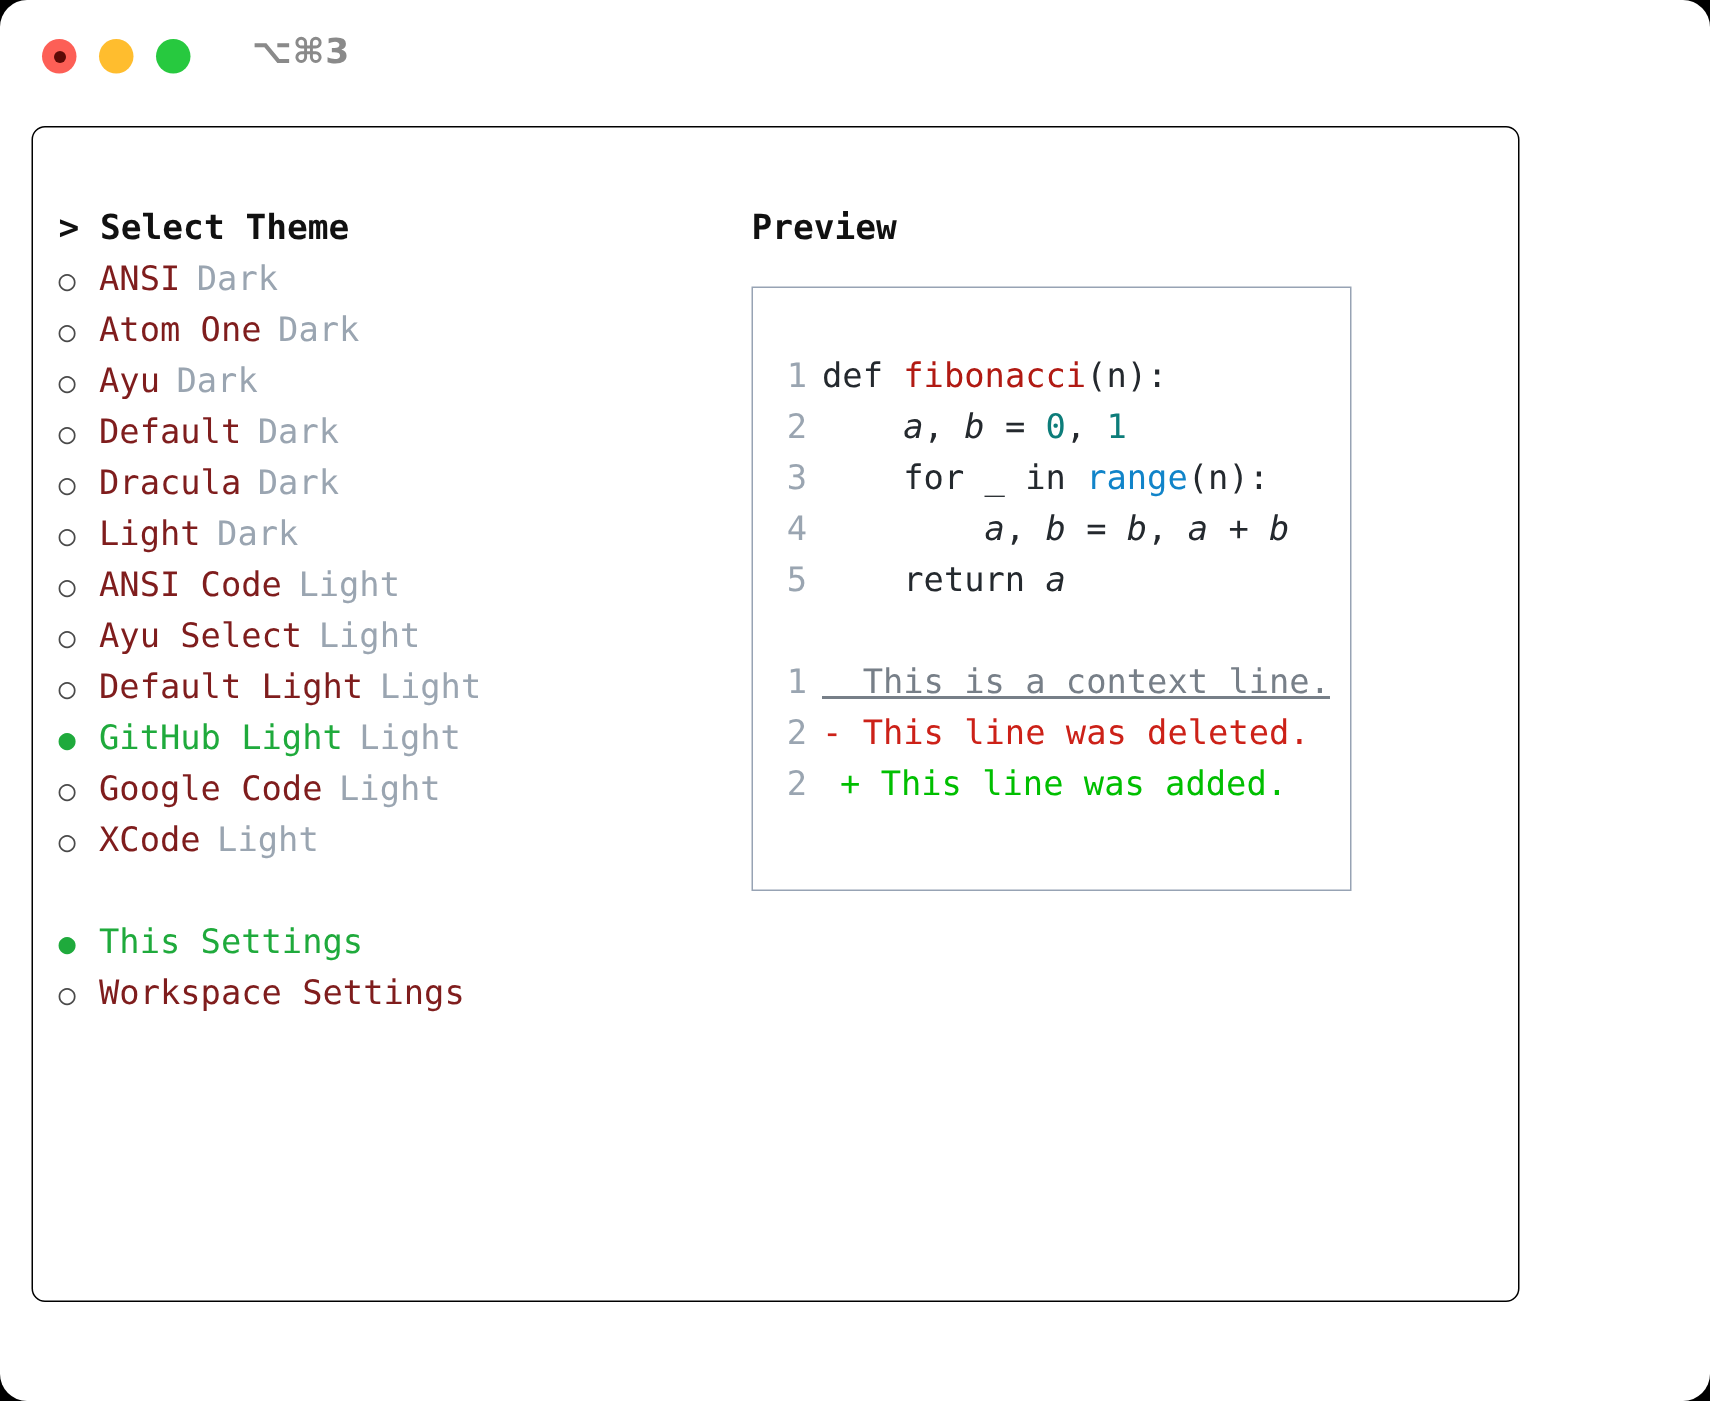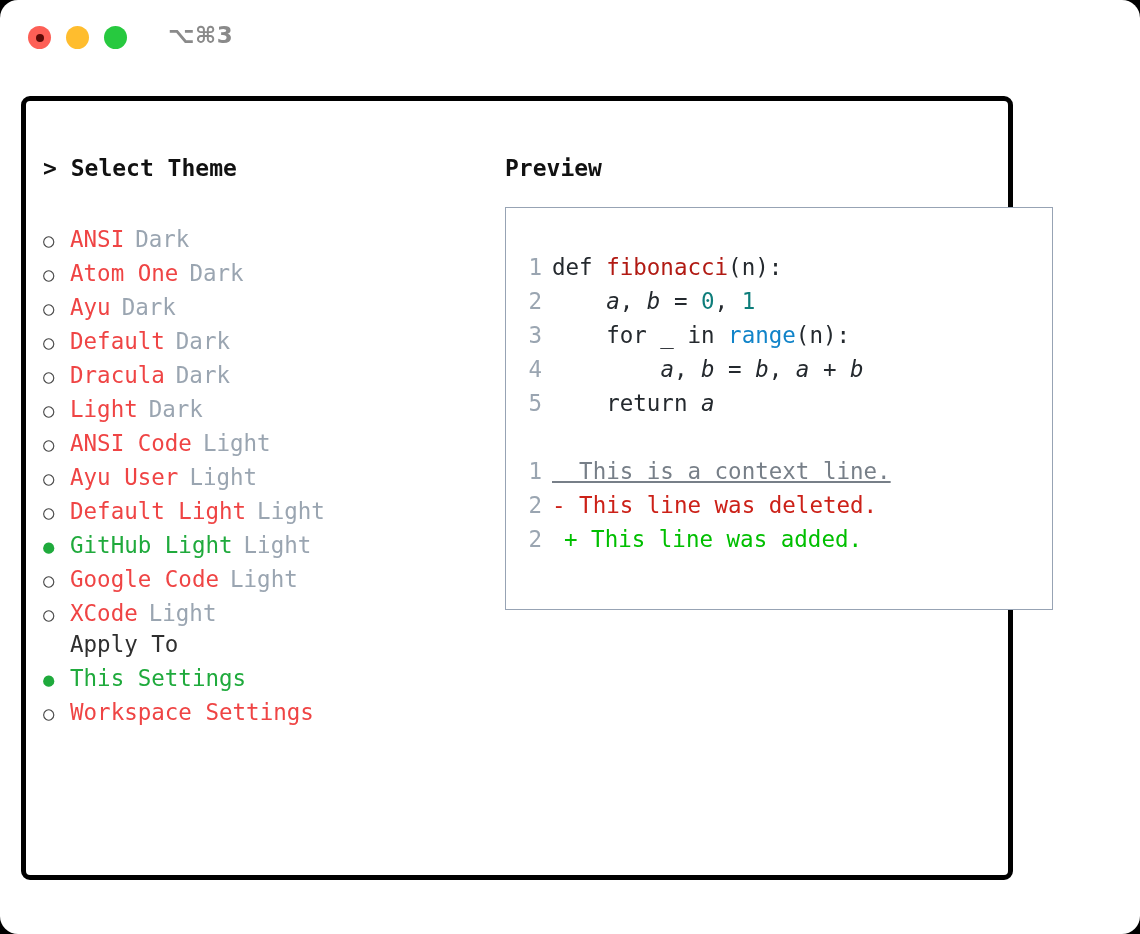--- a/index.html
+++ b/index.html
@@ -68,24 +68,24 @@
     font-weight: bold;
     color: #8a8a8a;
     letter-spacing: 0.5px;
     white-space: nowrap;
   }
 
   
   .card {
     position: absolute;
     left: 21px;
-    top: 96px;
+    top: 84px;
     width: 992px;
     height: 784px;
-    border: 5px solid #000000;
+    border: 1px solid #000000;
     border-radius: 9px;
     box-sizing: border-box;
     background: #ffffff;
   }
 
   .cols {
     position: absolute;
     left: 0; top: 0;
     width: 100%;
     height: 100%;
@@ -121,29 +121,28 @@
   .marker {
     width: 27px;
     flex: 0 0 27px;
     color: #4a4a4a;
     font-size: 19px;
   }
   .marker.sel {
     color: #1faa3c;
   }
   .row .label {
-    color: #ef4444;
+    color: #7f1d1d;
   }
   .row.selected .label {
     color: #1faa3c;
   }
   .row .cat {
     color: #9aa5b1;
     margin-left: 11px;
-    margin-top: 37px;
   }
 
   .section-head {
     display: flex;
     align-items: baseline;
     height: 34px;
     line-height: 34px;
     font-size: 22.5px;
     white-space: pre;
     color: #2f2f2f;
@@ -162,21 +161,21 @@
 
   
   .right-col {
     position: absolute;
     left: 479px;
     top: 50px;
     width: 500px;
   }
   .preview-box {
     margin-top: 22px;
-    width: 548px;
+    width: 400px;
     height: 403px;
     border: 1px solid #97a3b4;
     box-sizing: border-box;
     background: #ffffff;
     position: relative;
   }
   .code {
     position: absolute;
     left: 8px;
     top: 42px;
@@ -224,33 +223,29 @@
         <div class="panel-title">&gt; Select Theme</div>
 
         <div class="list" id="theme-list">
             <div class="row"><span class="marker">○</span><span class="label">ANSI</span><span class="cat">Dark</span></div>
             <div class="row"><span class="marker">○</span><span class="label">Atom One</span><span class="cat">Dark</span></div>
             <div class="row"><span class="marker">○</span><span class="label">Ayu</span><span class="cat">Dark</span></div>
             <div class="row"><span class="marker">○</span><span class="label">Default</span><span class="cat">Dark</span></div>
             <div class="row"><span class="marker">○</span><span class="label">Dracula</span><span class="cat">Dark</span></div>
             <div class="row"><span class="marker">○</span><span class="label">Light</span><span class="cat">Dark</span></div>
             <div class="row"><span class="marker">○</span><span class="label">ANSI Code</span><span class="cat">Light</span></div>
-            <div class="row"><span class="marker">○</span><span class="label">Ayu User</span><span class="cat">Light</span></div>
+            <div class="row"><span class="marker">○</span><span class="label">Ayu Select</span><span class="cat">Light</span></div>
             <div class="row"><span class="marker">○</span><span class="label">Default Light</span><span class="cat">Light</span></div>
             <div class="row selected"><span class="marker sel">●</span><span class="label">GitHub Light</span><span class="cat">Light</span></div>
             <div class="row"><span class="marker">○</span><span class="label">Google Code</span><span class="cat">Light</span></div>
             <div class="row"><span class="marker">○</span><span class="label">XCode</span><span class="cat">Light</span></div>
           </div>
 
         <div class="spacer-row"></div>
 
-        <div class="section-head">
-          <span class="marker"></span>
-          <span>Apply To</span>
-        </div>
 
         <div class="list" id="apply-list">
             <div class="row selected"><span class="marker sel">●</span><span class="label">This Settings</span></div>
             <div class="row"><span class="marker">○</span><span class="label">Workspace Settings</span></div>
           </div>
 
       </div>
 
       <div class="right-col">
         <div class="panel-title">Preview</div>

